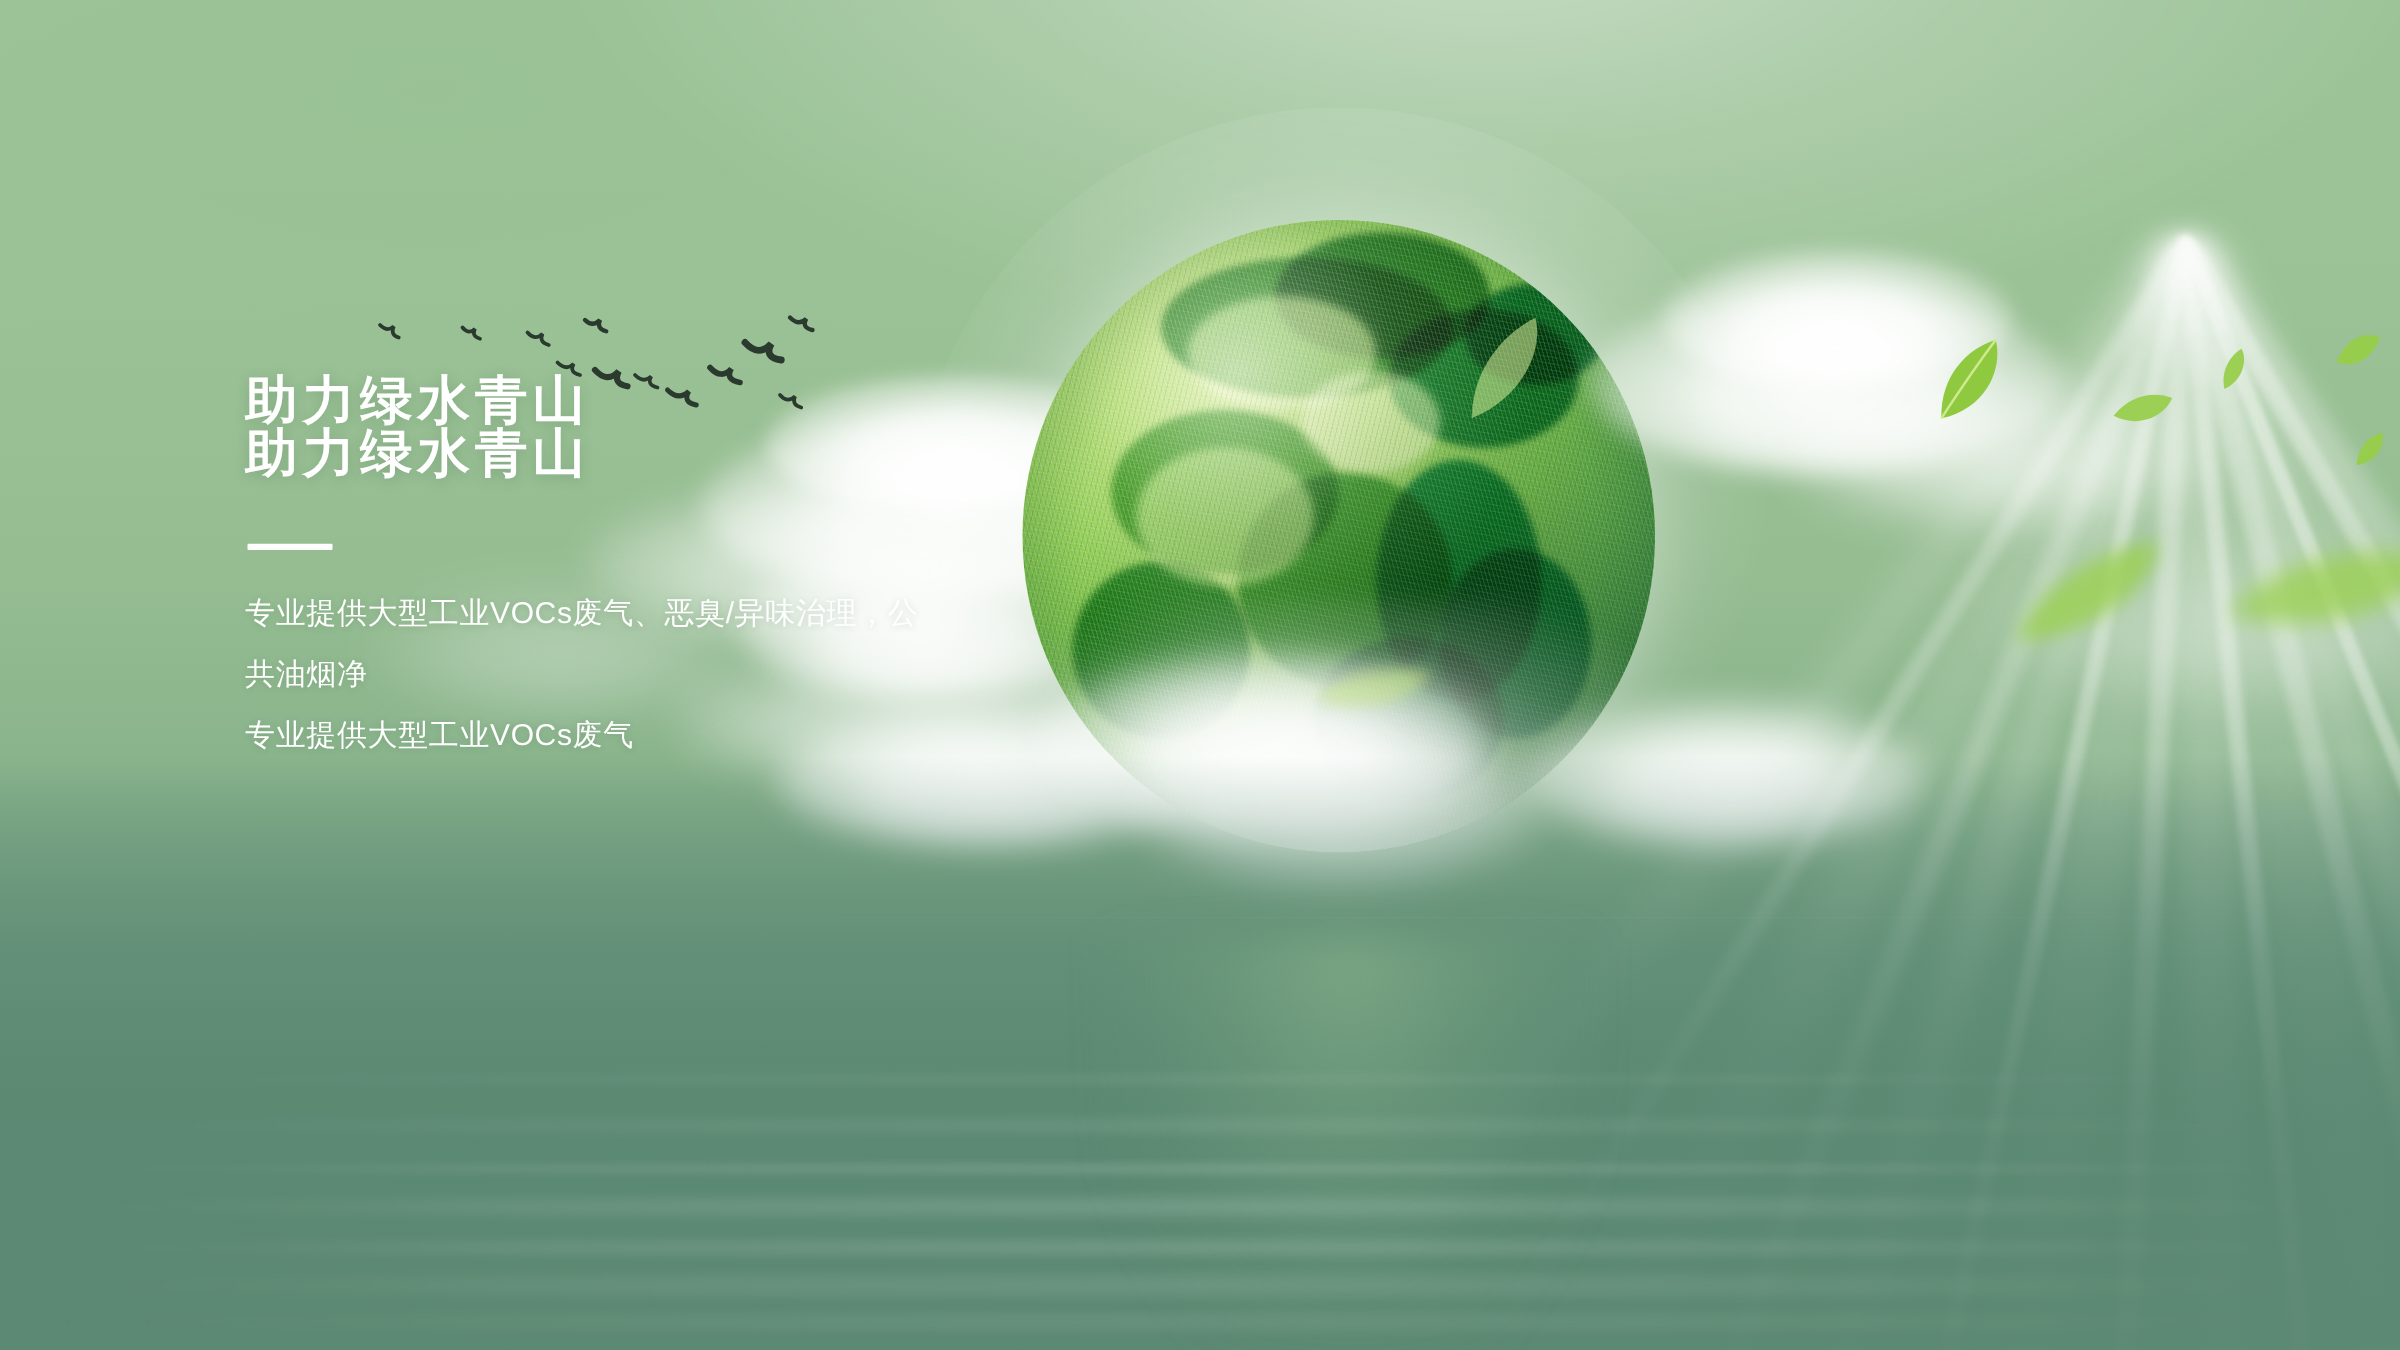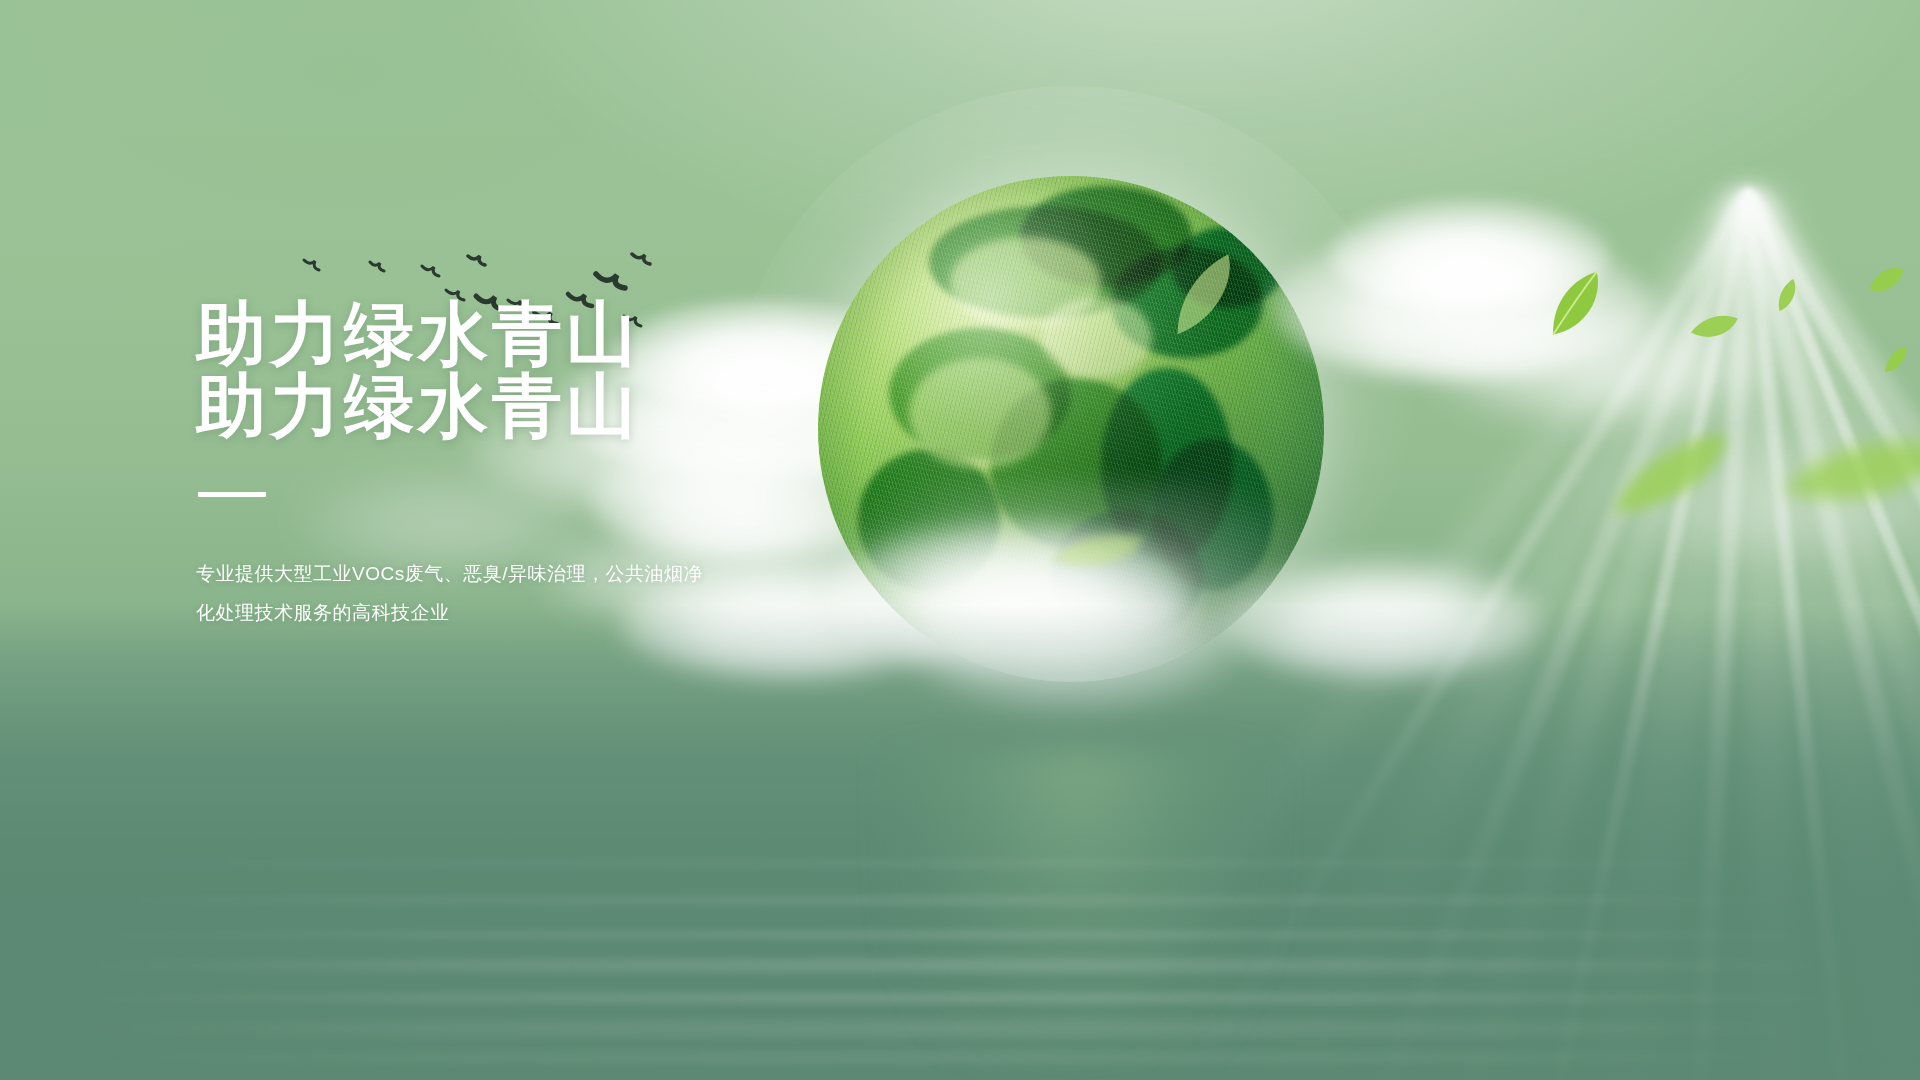--- a/index.html
+++ b/index.html
@@ -166,36 +166,36 @@
   }
 
   
   .copy{
     position:absolute;
     left:196px; top:298px;
     width:720px;
     color:#ffffff;
   }
   .headline{
-    font-size:70px;
+    font-size:42px;
     font-weight:700;
     line-height:1.03;
     letter-spacing:4px;
     text-shadow:0 2px 10px rgba(40,80,50,0.22);
   }
   .headline .ln{ display:block; }
   .rule{
     width:68px; height:5px;
     background:#ffffff;
     margin:50px 0 0 2px;
     border-radius:1px;
   }
   .subcopy{
-    margin-top:58px;
-    font-size:19px;
+    margin-top:26px;
+    font-size:24px;
     line-height:2.05;
     letter-spacing:.5px;
     color:#ffffff;
     font-weight:400;
     text-shadow:0 1px 6px rgba(40,80,50,0.18);
     max-width:540px;
   }
   .subcopy .sl{ display:block; }
 </style>
 </head>
@@ -318,17 +318,17 @@
   <div class="water-streak" style="bottom:18px;  height:9px;  --sa:.08; --sb:6px;"></div>
 
   <div class="copy">
     <h1 class="headline">
       <span class="ln">助力绿水青山</span>
       <span class="ln">助力绿水青山</span>
     </h1>
     <div class="rule"></div>
     <p class="subcopy">
       <span class="sl">专业提供大型工业VOCs废气、恶臭/异味治理，公共油烟净</span>
-      <span class="sl">化处理技术服务的高科技企业</span>
+      <span class="sl">专业提供大型工业VOCs废气</span>
     </p>
   </div>
 
 </div>
 
 </body></html>

